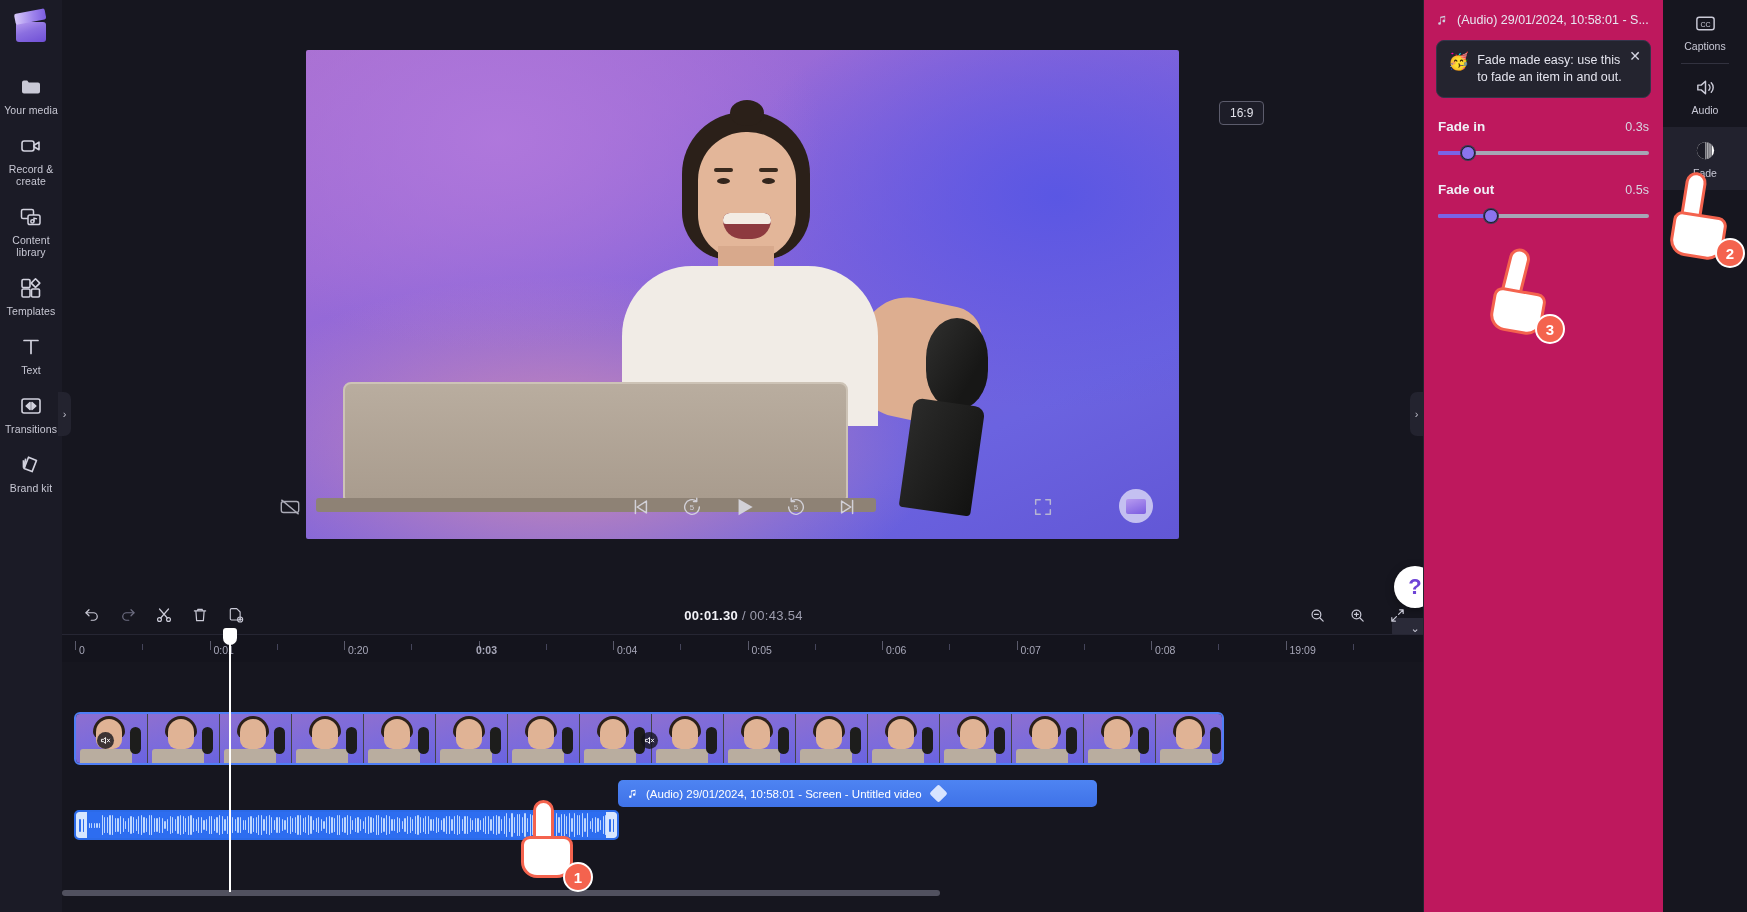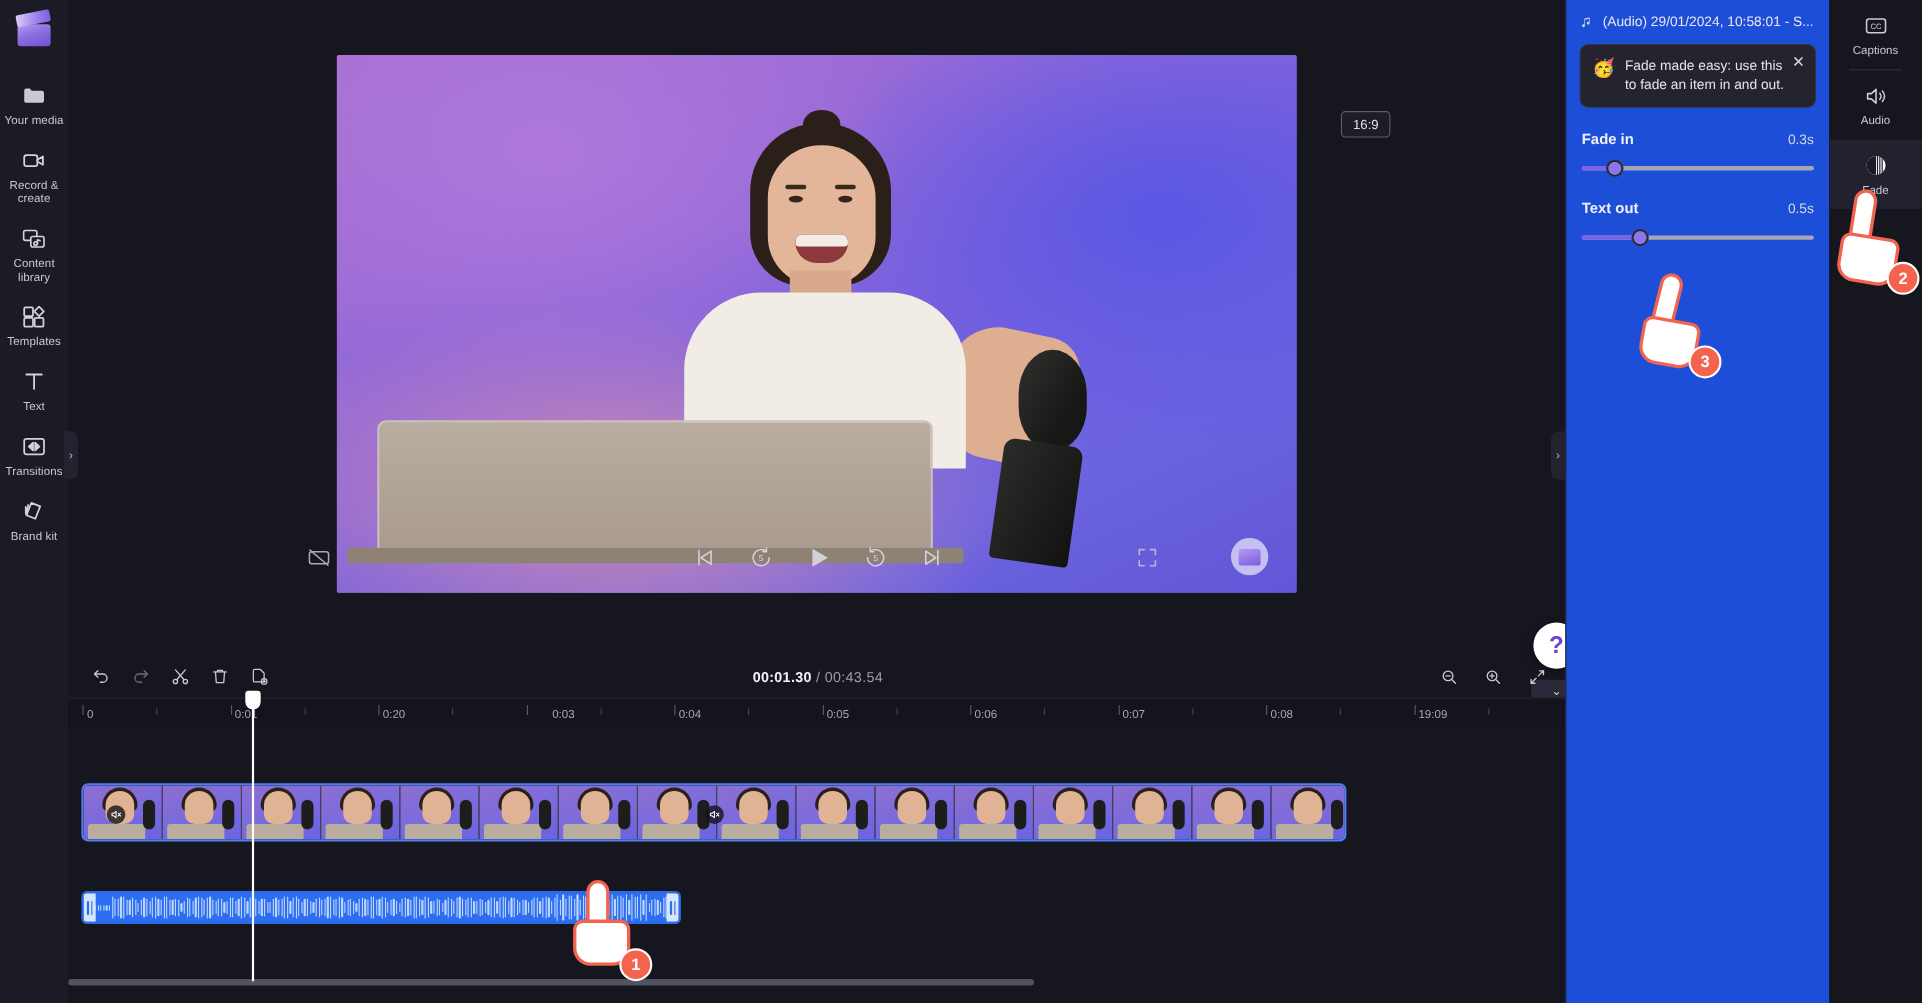--- a/index.html
+++ b/index.html
@@ -264,21 +264,21 @@
     background:#fff; border-radius:3px 3px 7px 7px;
   }
   .hscroll {
     position:absolute; left:62px; top:888px; width:1363px; height:9px;
   }
   .hscroll .bar { position:absolute; left:0; top:2px; width:878px; height:6px; background:#51515f; border-radius:4px; cursor:pointer;}
 
   
   .rpanel {
     position:absolute; left:1423px; top:0; width:240px; height:912px;
-    background:#1d4ed8; border-left:1px solid #24242f;
+    background:#be185d; border-left:1px solid #24242f;
   }
   .rp-head {
     display:flex; align-items:center; gap:8px; padding:13px 12px 10px 12px;
     font-size:12.5px; color:#e7e7f0; white-space:nowrap; overflow:hidden;
   }
   .rp-head svg{width:13px;height:13px;flex:0 0 13px;display:block;}
   .callout {
     margin:3px 12px 0 12px; background:#24242f; border:1px solid #34344a;
     border-radius:8px; padding:11px 10px 11px 11px; position:relative;
     display:flex; gap:8px;
@@ -563,21 +563,21 @@
       <div class="ruler-tick" style="left: 13px;"></div>
       <div class="ruler-lab" style="left: 17px;">0</div>
       <div class="ruler-tick minor" style="left: 80.25px;"></div>
       <div class="ruler-tick" style="left: 147.5px;"></div>
       <div class="ruler-lab" style="left: 151.5px;">0:01</div>
       <div class="ruler-tick minor" style="left: 214.75px;"></div>
       <div class="ruler-tick" style="left: 282px;"></div>
       <div class="ruler-lab" style="left: 286px;">0:20</div>
       <div class="ruler-tick minor" style="left: 349.25px;"></div>
       <div class="ruler-tick" style="left: 416.5px;"></div>
-      <div class="ruler-lab" style="left: 440px;">0:03</div>
+      <div class="ruler-lab" style="left: 414px; font-weight: bold;">0:03</div>
       <div class="ruler-tick minor" style="left: 483.75px;"></div>
       <div class="ruler-tick" style="left: 551px;"></div>
       <div class="ruler-lab" style="left: 555px;">0:04</div>
       <div class="ruler-tick minor" style="left: 618.25px;"></div>
       <div class="ruler-tick" style="left: 685.5px;"></div>
       <div class="ruler-lab" style="left: 689.5px;">0:05</div>
       <div class="ruler-tick minor" style="left: 752.75px;"></div>
       <div class="ruler-tick" style="left: 820px;"></div>
       <div class="ruler-lab" style="left: 824px;">0:06</div>
       <div class="ruler-tick minor" style="left: 887.25px;"></div>
@@ -713,20 +713,29 @@
           </svg>
         </div>
         <div class="mute-badge" style="left: 565px;">
           <svg viewBox="0 0 24 24" fill="none" stroke="#fff" stroke-width="2" stroke-linecap="round" stroke-linejoin="round">
             <path d="M4 9.5h3.5L12 5.5v13L7.5 14.5H4z"></path>
             <path d="M16 9l5 6M21 9l-5 6"></path>
           </svg>
         </div>
       </div>
 
+    <div class="aclip">
+      <span class="note">
+        <svg viewBox="0 0 24 24" fill="#fff" stroke="none">
+          <path d="M9 17.5a2.5 2.5 0 1 1-2.5-2.5c.5 0 1 .15 1.4.4V5.2l9-1.8v9.6a2.5 2.5 0 1 1-1.1-2.1V6.1L9 7.3z"></path>
+        </svg>
+      </span>
+      <span>(Audio) 29/01/2024, 10:58:01 - Screen - Untitled video</span>
+      <span class="aclip-handle"></span>
+    </div>
 
     <div class="wclip" id="wclip">
       <div class="wf" id="wf">
           <i style="height: 5px;"></i>
           <i style="height: 5px;"></i>
           <i style="height: 5px;"></i>
           <i style="height: 5px;"></i>
           <i style="height: 5px;"></i>
           <i style="height: 5px;"></i>
           <i style="height: 20.3922px;"></i>
@@ -963,21 +972,21 @@
       <span class="lab">Fade in</span>
       <span class="val">0.3s</span>
     </div>
     <div class="slider" id="sl-in">
       <div class="rail"></div>
         <div class="fill" style="width: 29.68px;"></div>
         <div class="knob" style="left: 22.68px;"></div>
     </div>
 
     <div class="fade-row">
-      <span class="lab">Text out</span>
+      <span class="lab">Fade out</span>
       <span class="val">0.5s</span>
     </div>
     <div class="slider" id="sl-out">
       <div class="rail"></div>
         <div class="fill" style="width: 53px;"></div>
         <div class="knob" style="left: 46px;"></div>
     </div>
   </div>
 
   <div class="ricon-rail">

